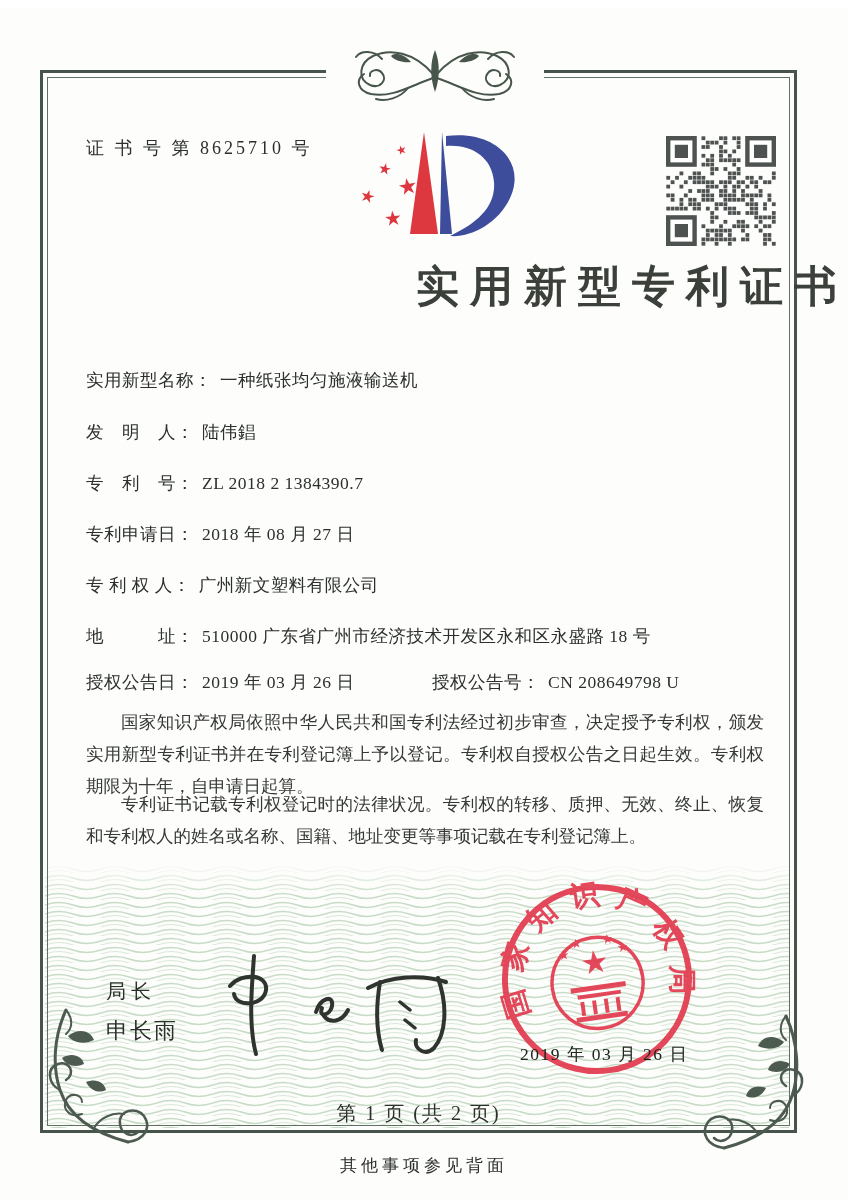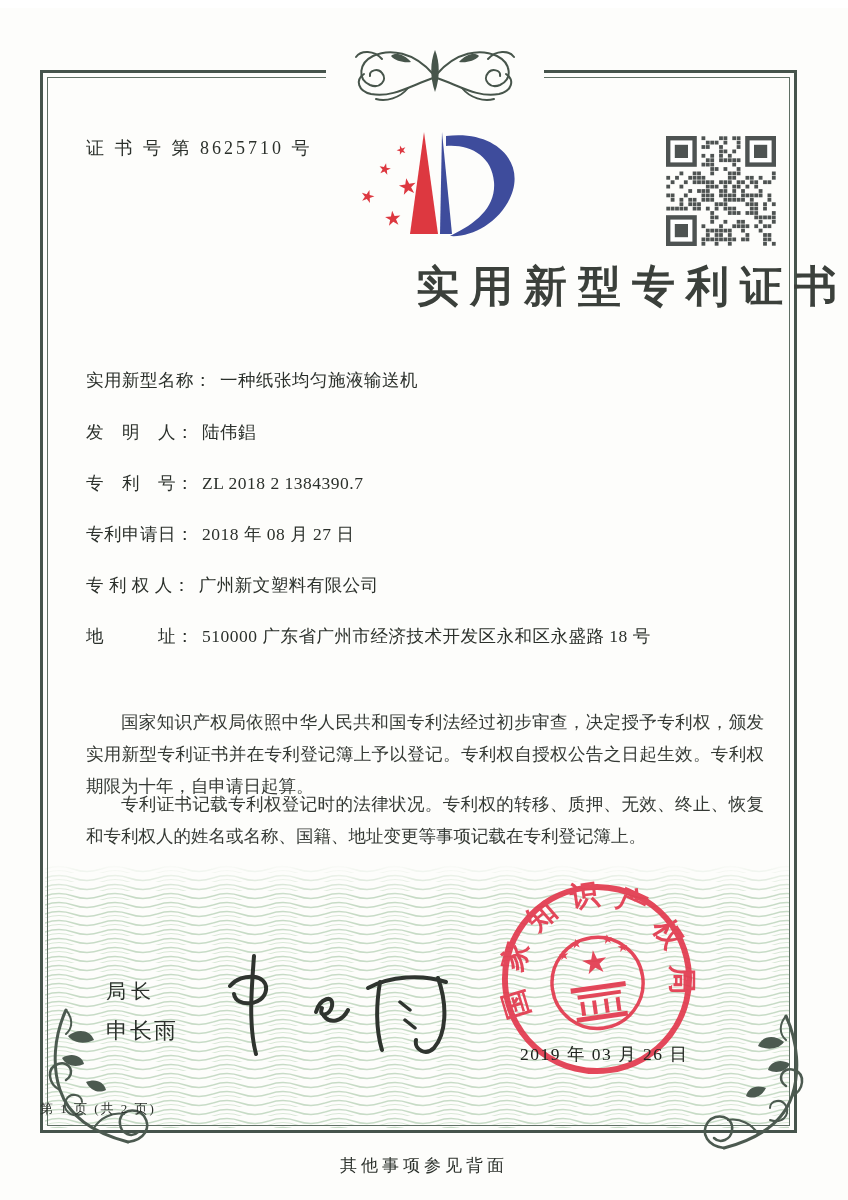--- a/index.html
+++ b/index.html
@@ -46,22 +46,22 @@
   
   .signer-title{position:absolute;left:106px;top:970px;font-size:20px;letter-spacing:5px;z-index:3;}
   .signer-name{position:absolute;left:106px;top:1008px;font-size:22px;letter-spacing:2px;z-index:3;}
   .signature{position:absolute;left:212px;top:942px;width:252px;height:108px;z-index:3;}
   
   .seal{position:absolute;left:498px;top:872px;width:198px;height:198px;z-index:5;
     opacity:.9;transform:rotate(-8deg);}
   .seal-date{position:absolute;left:520px;top:1034px;font-size:17.5px;letter-spacing:1.5px;
     color:#20241f;z-index:6;}
   
-  .page-info{position:absolute;left:40px;top:1092px;width:757px;
-    font-size:13px;letter-spacing:2px;z-index:3;}
+  .page-info{position:absolute;left:40px;top:1092px;width:757px;text-align:center;
+    font-size:20px;letter-spacing:2px;z-index:3;}
   .back-note{position:absolute;left:0;top:1146px;width:100%;text-align:center;
     font-size:17px;letter-spacing:4px;z-index:3;}
 </style>
 </head>
 <body>
 
 <div class="page">
 
   <svg class="waves" viewBox="0 0 744 264" preserveAspectRatio="none">
     <defs>
@@ -389,20 +389,26 @@
   </div>
   <div class="field-row" style="top:514px">
     <span class="flabel">专利申请日：</span><span class="fvalue">2018 年 08 月 27 日</span>
   </div>
   <div class="field-row" style="top:565px">
     <span class="flabel">专 利 权 人：</span><span class="fvalue">广州新文塑料有限公司</span>
   </div>
   <div class="field-row" style="top:616px">
     <span class="flabel">地　　　址：</span><span class="fvalue">510000 广东省广州市经济技术开发区永和区永盛路 18 号</span>
   </div>
+  <div class="field-row" style="top:662px">
+    <span class="flabel">授权公告日：</span><span class="fvalue">2019 年 03 月 26 日</span>
+    <span class="field-col2">
+      <span class="flabel">授权公告号：</span><span class="fvalue">CN 208649798 U</span>
+    </span>
+  </div>
 
   <p class="body-para" style="top:780px">专利证书记载专利权登记时的法律状况。专利权的转移、质押、无效、终止、恢复和专利权人的姓名或名称、国籍、地址变更等事项记载在专利登记簿上。</p>
   <p class="body-para" style="top:698px">国家知识产权局依照中华人民共和国专利法经过初步审查，决定授予专利权，颁发实用新型专利证书并在专利登记簿上予以登记。专利权自授权公告之日起生效。专利权期限为十年，自申请日起算。</p>
 
   <div class="signer-title">局长</div>
   <div class="signer-name">申长雨</div>
 
   <svg class="signature" viewBox="0 0 252 108">
     <g fill="none" stroke="#2f342f" stroke-width="4" stroke-linecap="round">
       <path d="M42,6 C40,34 36,74 44,104"></path>

